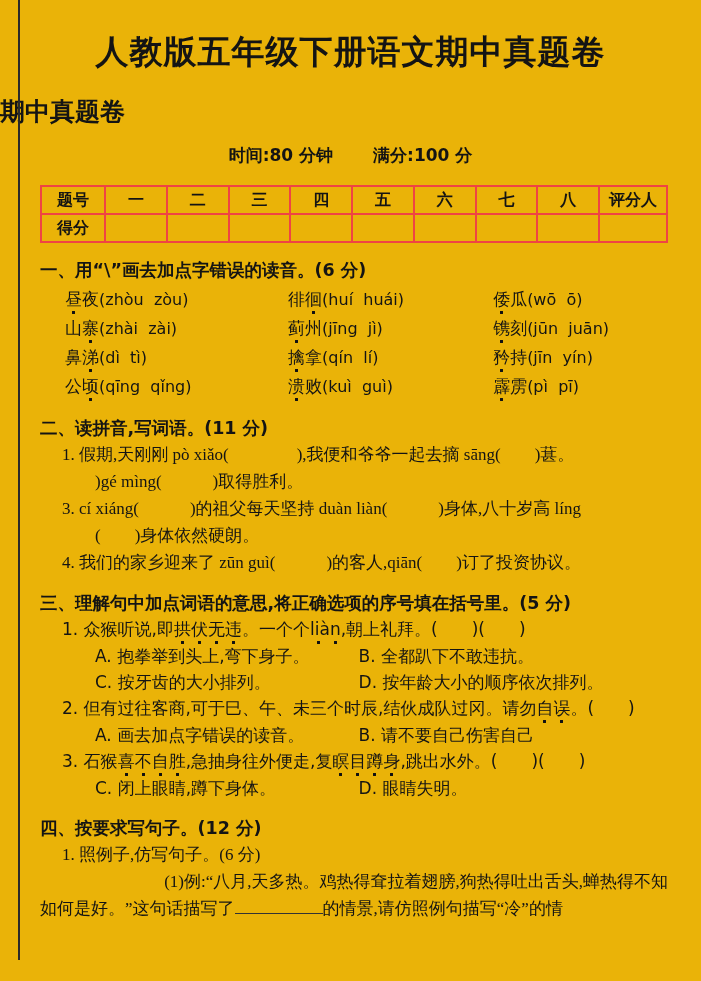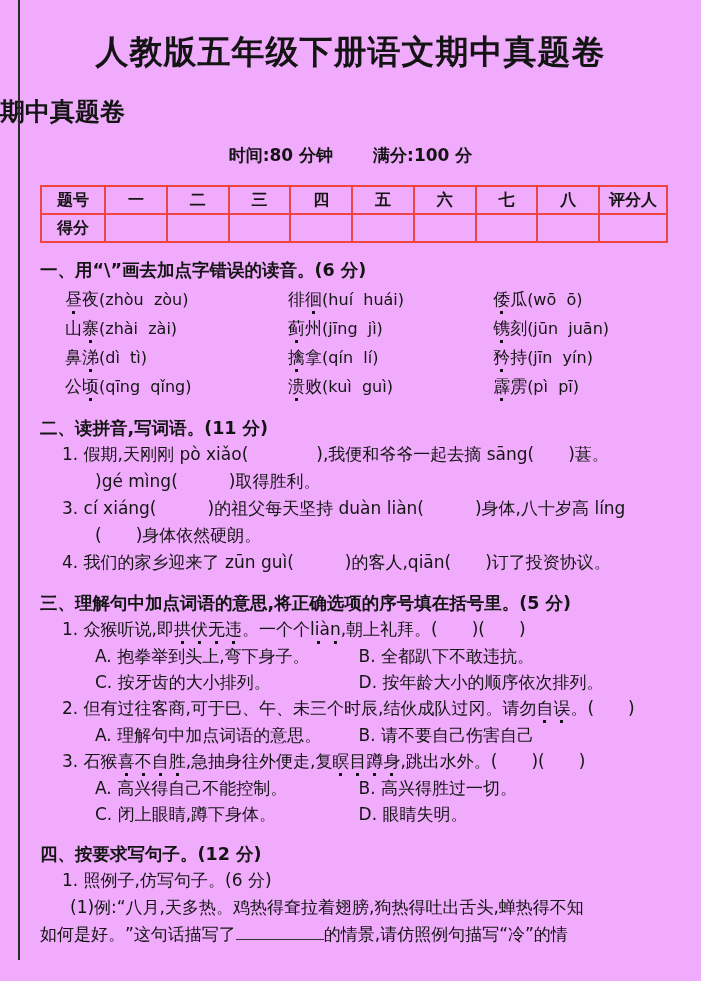--- a/index.html
+++ b/index.html
@@ -3,21 +3,21 @@
 <meta charset="utf-8">
 <style>
   * { box-sizing: border-box; }
   html,body { margin:0; padding:0; }
   body {
     width:701px; height:981px; background:#fdfdfd; color:#141414;
     font-family:"DejaVu Sans","Liberation Sans",sans-serif;
     font-size:17px;
   }
   [data-bind] { white-space:pre-wrap; }
-  .page { position:relative; width:701px; height:981px; overflow:hidden; background:#f0abfc; }
+  .page { position:relative; width:701px; height:981px; overflow:hidden; background:#eab308; }
   .rule-left { position:absolute; left:18px; top:0; width:2px; height:960px; background:#2a2a2a; }
 
   .page-title { font-size:33px; font-weight:bold; text-align:center; margin:30px 10px 0; letter-spacing:1px; }
   .page-subtitle { font-size:25px; font-weight:bold; text-align:left; margin:20px 0 0; }
   .meta { text-align:center; font-weight:bold; font-size:17px; margin-top:16px; }
   .meta span { display:inline-block; }
   .meta .gap { width:40px; }
 
   .content { padding:0 33px 0 40px; }
 
@@ -34,29 +34,29 @@
     background-size: 1em 5px;
     background-repeat: repeat-x;
     background-position: 0 100%;
     padding-bottom: 6px;
   }
 
   .s1-grid { display:grid; grid-template-columns:37% 34% 29%; margin-left:25px; margin-top:2px; }
   .s1-item { line-height:28px; font-size:17px; }
   .s1-item .py { font-size:16px; }
 
-  .ln { line-height:27px; }
+  .ln { line-height:27px;font-family:Liberation Serif, serif; }
   .ind-item { margin-left:22px; }
   .ind-cont { margin-left:55px; }
   .q-line { margin-left:22px; line-height:27px; }
   .opt-row { display:flex; margin-left:55px; line-height:26px; }
   .opt-row .col-a { width:46%; }
   .opt-row .col-b { flex:1; }
 
-  .ind-sub { margin-left:30px; }
+  .ind-sub { margin-left:30px;text-align:right; }
   .ind-ex { }
 
   .blank-mid { display:inline-block; width:88px; border-bottom:1.6px solid #333; height:14px; }
 </style>
 </head>
 <body>
 
 <div class="page">
   <div class="rule-left"></div>
 
@@ -127,29 +127,25 @@
       <span class="col-a" data-bind="section3.q1.optA">A. 抱拳举到头上,弯下身子。</span>
       <span class="col-b" data-bind="section3.q1.optB">B. 全都趴下不敢违抗。</span>
     </div>
     <div class="opt-row">
       <span class="col-a" data-bind="section3.q1.optC">C. 按牙齿的大小排列。</span>
       <span class="col-b" data-bind="section3.q1.optD">D. 按年龄大小的顺序依次排列。</span>
     </div>
 
     <div class="q-line"><span data-bind="section3.q2.pre">2. 但有过往客商,可于巳、午、未三个时辰,结伙成队过冈。请勿</span><span class="udot" data-bind="section3.q2.dot1">自误</span><span data-bind="section3.q2.post">。(　　)</span></div>
     <div class="opt-row">
-      <span class="col-a" data-bind="section3.q2.optA">A. 理解句中加点词语的意思。</span>
+      <span class="col-a" data-bind="section3.q2.optA">A. 画去加点字错误的读音。</span>
       <span class="col-b" data-bind="section3.q2.optB">B. 请不要自己伤害自己</span>
     </div>
 
     <div class="q-line"><span data-bind="section3.q3.pre">3. 石猴</span><span class="udot" data-bind="section3.q3.dot1">喜不自胜</span><span data-bind="section3.q3.mid">,急抽身往外便走,复</span><span class="udot" data-bind="section3.q3.dot2">瞑目蹲身</span><span data-bind="section3.q3.post">,跳出水外。(　　)(　　)</span></div>
-    <div class="opt-row">
-      <span class="col-a" data-bind="section3.q3.optA">A. 高兴得自己不能控制。</span>
-      <span class="col-b" data-bind="section3.q3.optB">B. 高兴得胜过一切。</span>
-    </div>
     <div class="opt-row">
       <span class="col-a" data-bind="section3.q3.optC">C. 闭上眼睛,蹲下身体。</span>
       <span class="col-b" data-bind="section3.q3.optD">D. 眼睛失明。</span>
     </div>
 
     <div class="sec-h" data-bind="section4.title">四、按要求写句子。(12 分)</div>
     <div class="ln ind-item" data-bind="section4.item1">1. 照例子,仿写句子。(6 分)</div>
     <div class="ln ind-sub" data-bind="section4.ex_line1">(1)例:“八月,天多热。鸡热得耷拉着翅膀,狗热得吐出舌头,蝉热得不知</div>
     <div class="ln ind-ex"><span data-bind="section4.ex_line2_pre">如何是好。”这句话描写了</span><span class="blank-mid"></span><span data-bind="section4.ex_line2_post">的情景,请仿照例句描写“冷”的情</span></div>
 

